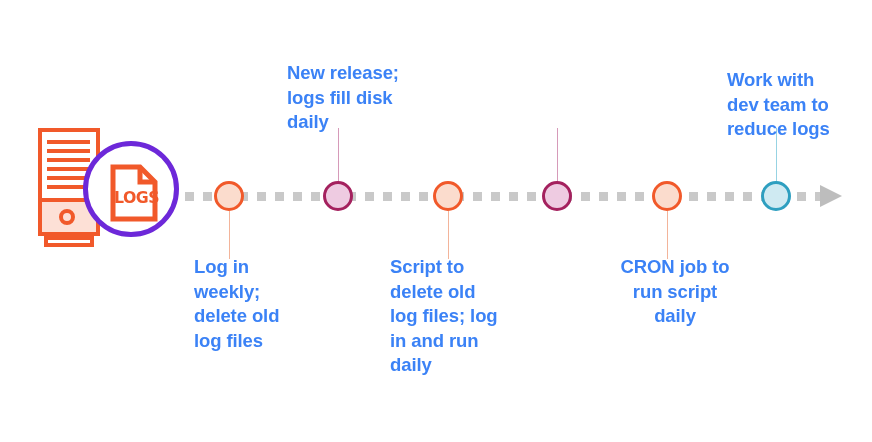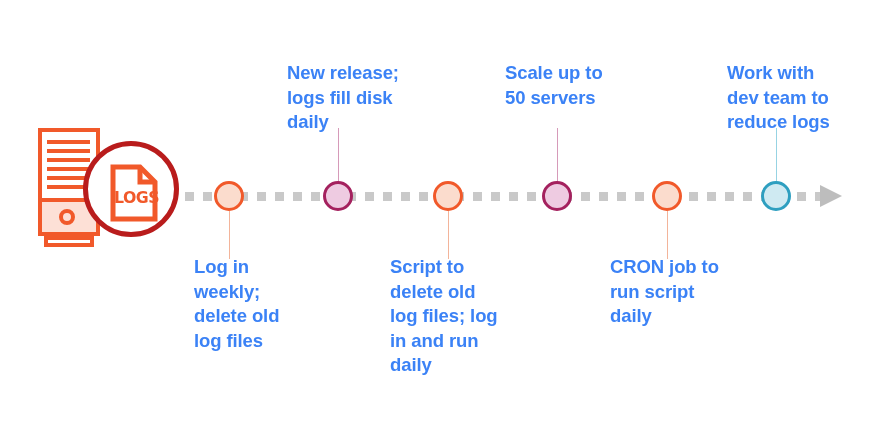--- a/index.html
+++ b/index.html
@@ -88,21 +88,21 @@
     position:absolute;left:29px;top:83px;
     width:16px;height:16px;border-radius:50%;
     box-sizing:border-box;
     border:4px solid #f1592a;
     background:#fde0d6;
   }
   .glass{
     position:absolute;left:53px;top:15px;
     width:96px;height:96px;border-radius:50%;
     box-sizing:border-box;
-    border:5px solid #b91c1c;
+    border:5px solid #6d28d9;
     background:#ffffff;
   }
   .doc{
     position:absolute;left:22px;top:18px;
     width:48px;height:58px;
   }
   .doc svg{display:block;}
   .logs-text{
     position:absolute;left:26px;top:43px;
     font-family:"DejaVu Sans",sans-serif;
@@ -160,28 +160,26 @@
   <div class="connector" style="left:447.5px;top:211px;height:48px;background:#f3b49a;"></div>
   <div class="dot" style="left:433px;border-color:#f1592a;background:#fbdccd;"></div>
   <div class="label" style="left:390px;top:255px;width:125px;white-space:pre-line;">Script to
 delete old
 log files; log
 in and run
 daily</div>
 
   <div class="connector" style="left:556.5px;top:128px;height:54px;background:#d69ab9;"></div>
   <div class="dot" style="left:542px;border-color:#a4215e;background:#eecbe1;"></div>
-  <div class="label" style="left:505px;top:61px;width:130px;white-space:pre-line;">Scale up to
-50 servers</div>
 
   <div class="connector" style="left:666.5px;top:211px;height:48px;background:#f3b49a;"></div>
   <div class="dot" style="left:652px;border-color:#f1592a;background:#fbdccd;"></div>
-  <div class="label" style="left:610px;top:255px;width:130px;white-space:pre-line;">CRON job to
+  <div class="label" style="left:610px;top:255px;width:130px;white-space:pre-line;text-align:center;">CRON job to
 run script
 daily</div>
 
   <div class="connector" style="left:775.5px;top:128px;height:54px;background:#97d3e3;"></div>
   <div class="dot" style="left:761px;border-color:#2e9fc0;background:#cfeaf2;"></div>
-  <div class="label" style="left:727px;top:61px;width:135px;white-space:pre-line;">Work with
+  <div class="label" style="left:727px;top:68px;width:135px;white-space:pre-line;">Work with
 dev team to
 reduce logs</div>
 
 </div>
 
 </body></html>

